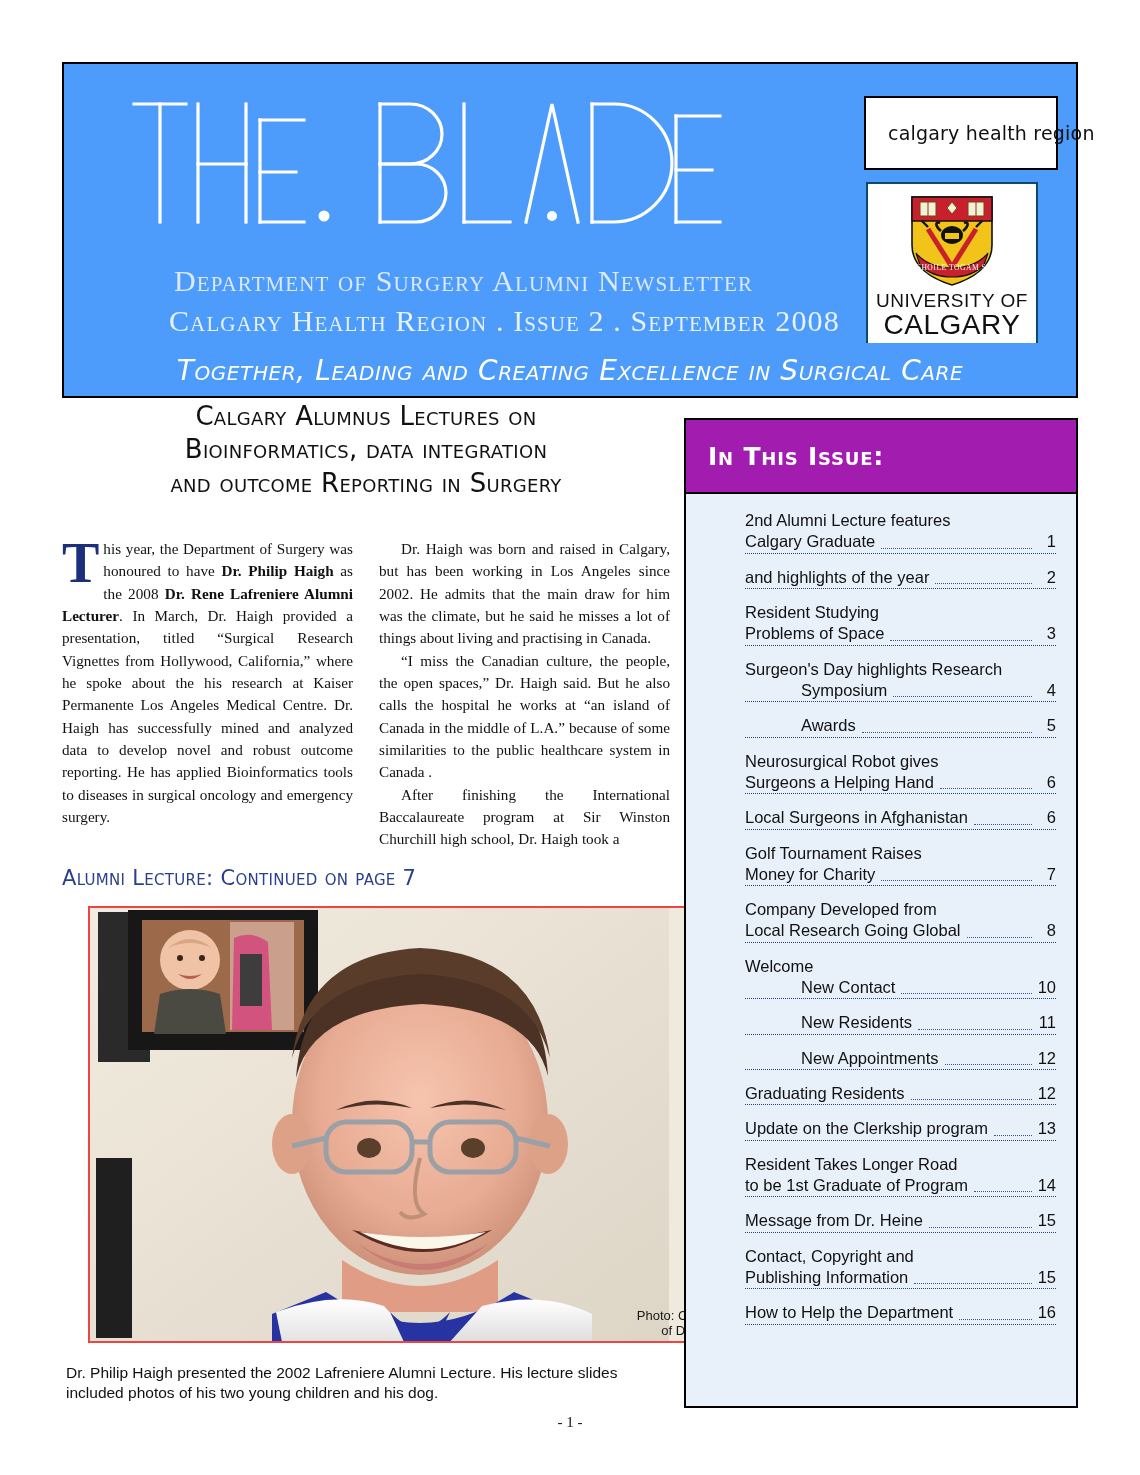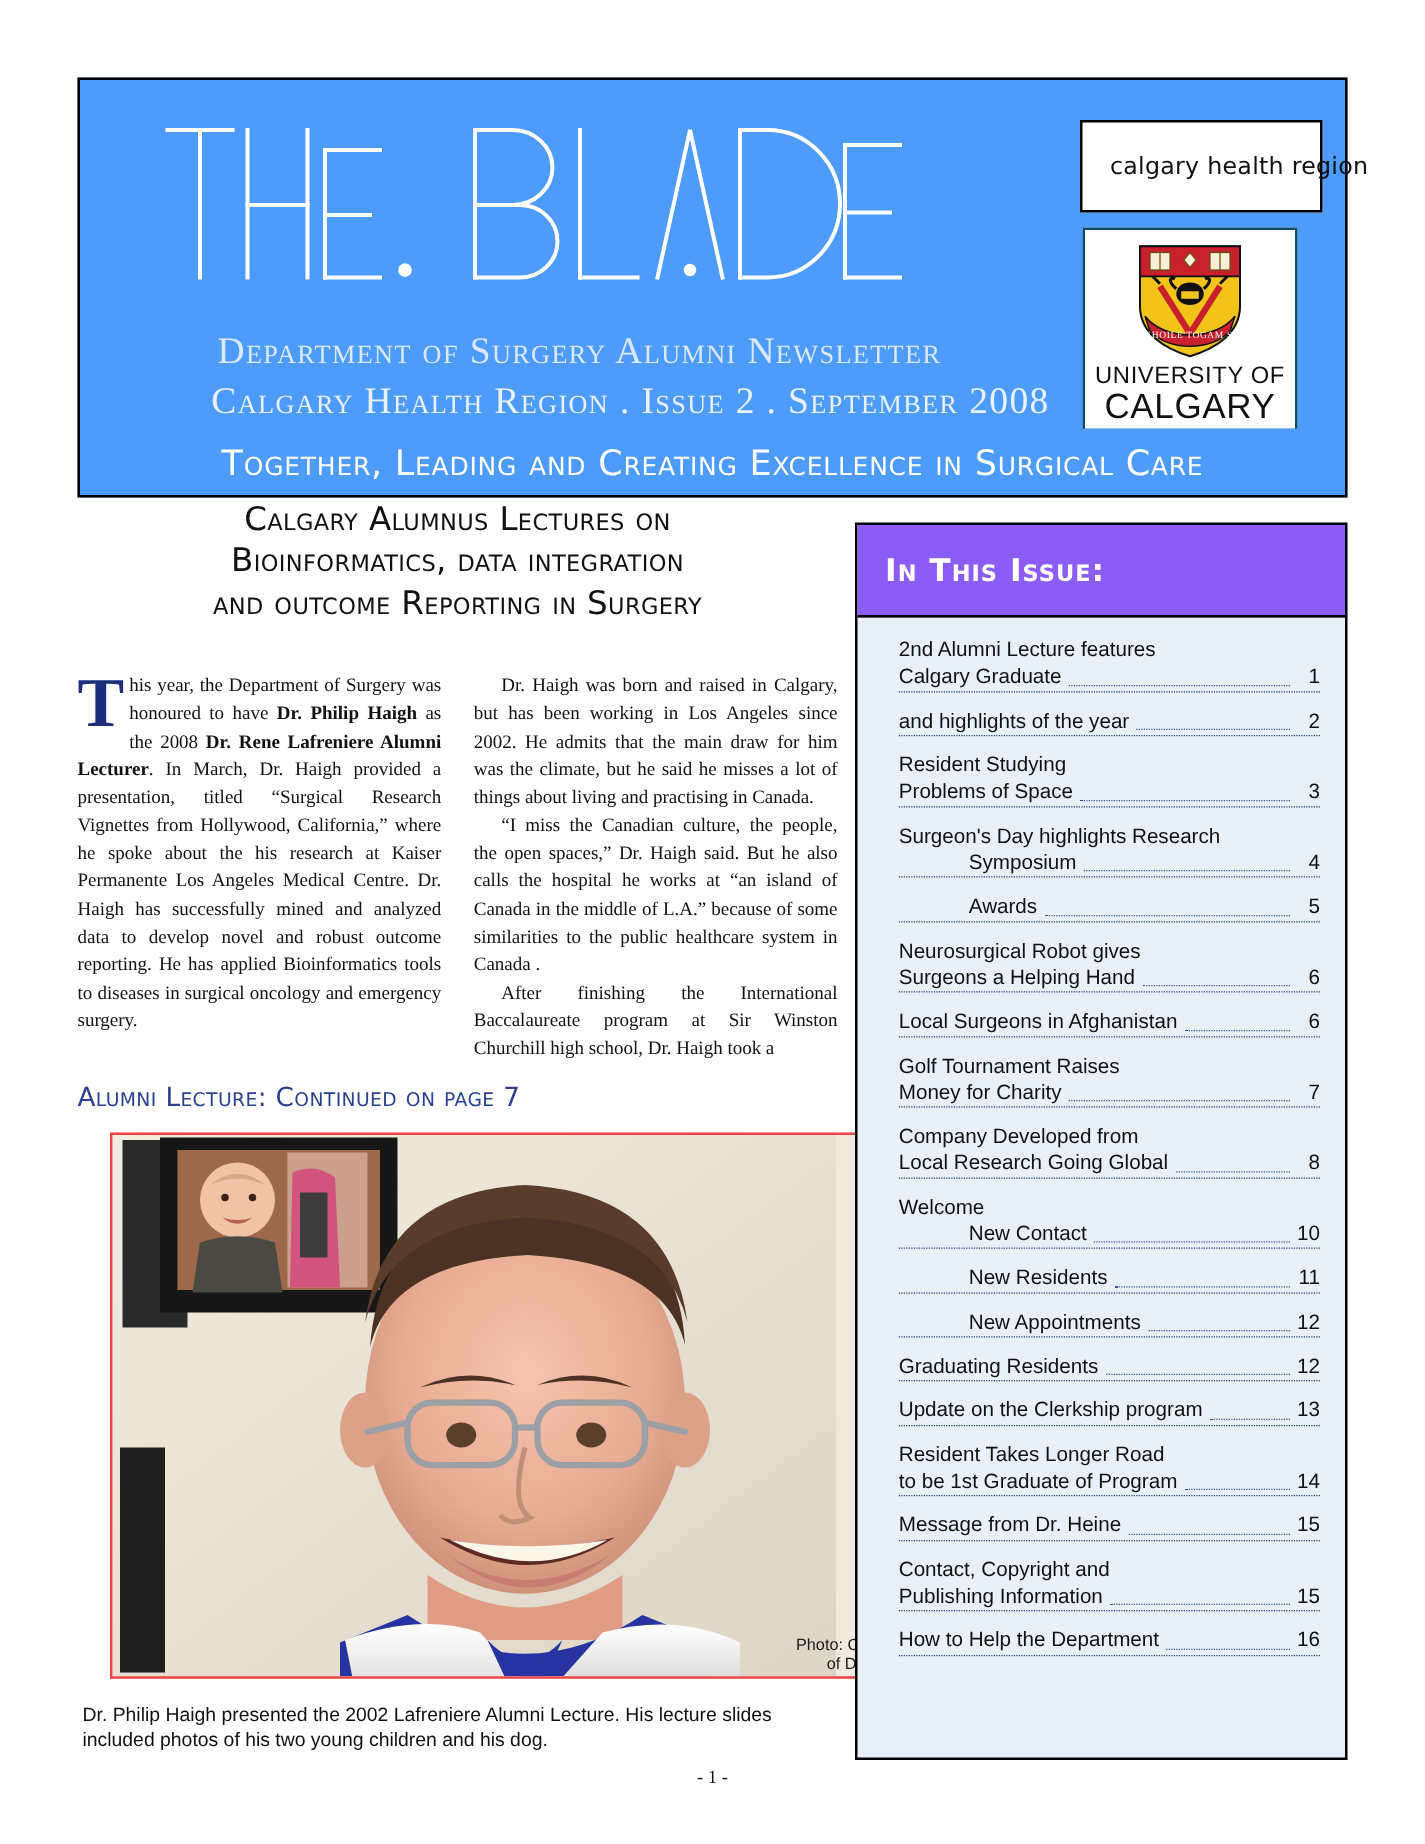--- a/index.html
+++ b/index.html
@@ -27,21 +27,21 @@
   }
   .masthead-sub2{
     position:absolute;left:105px;top:240px;
     font-family:"Liberation Serif", serif;
     font-variant:small-caps;font-size:30px;letter-spacing:1.1px;
     color:#e8f2ff;white-space:nowrap;
   }
   .tagline-band{
     position:absolute;left:0;bottom:0;width:100%;height:52px;
     background:#4d9bfa;border-top:1px solid #4d9bfa;
-    display:flex;align-items:center;justify-content:center;
+    display:flex;align-items:center;justify-content:center;font-style:italic;
   }
   .tagline{
     font-family:"DejaVu Sans", sans-serif;
     font-variant:small-caps;font-size:28px;letter-spacing:.6px;
     color:#ffffff;white-space:nowrap;font-weight:400;
   }
 
   
   .chr-logo{
     position:absolute;right:18px;top:32px;width:194px;height:74px;
@@ -127,29 +127,29 @@
     position:absolute;left:0;top:1414px;width:1140px;text-align:center;
     font-family:"Liberation Serif", serif;font-size:15px;color:#111;
   }
 
   
   .issue-box{
     position:absolute;left:684px;top:418px;width:394px;height:990px;
     border:2px solid #000;box-sizing:border-box;background:#e8f0fa;
   }
   .issue-head{
-    height:74px;background:#8b5cf6;border-bottom:2px solid #000;
+    height:74px;background:#a21caf;border-bottom:2px solid #000;
     display:flex;align-items:center;padding-left:22px;box-sizing:border-box;
   }
   .issue-head-text{
     font-family:"DejaVu Sans", sans-serif;
     font-variant:small-caps;font-size:25px;letter-spacing:.8px;
     color:#ffffff;font-weight:600;
   }
-  .toc{padding:16px 20px 0 33px;box-sizing:border-box;}
+  .toc{padding:16px 20px 0 33px;box-sizing:border-box;margin-left:26px;}
   .toc-group{margin-bottom:13px;}
   .toc-line1{
     font-family:"Liberation Sans", sans-serif;
     font-size:16.5px;color:#111;line-height:1.28;
   }
   .toc-row{
     display:flex;align-items:flex-end;
     font-family:"Liberation Sans", sans-serif;
     font-size:16.5px;color:#111;line-height:1.3;
     border-bottom:1px dotted #24407a;

